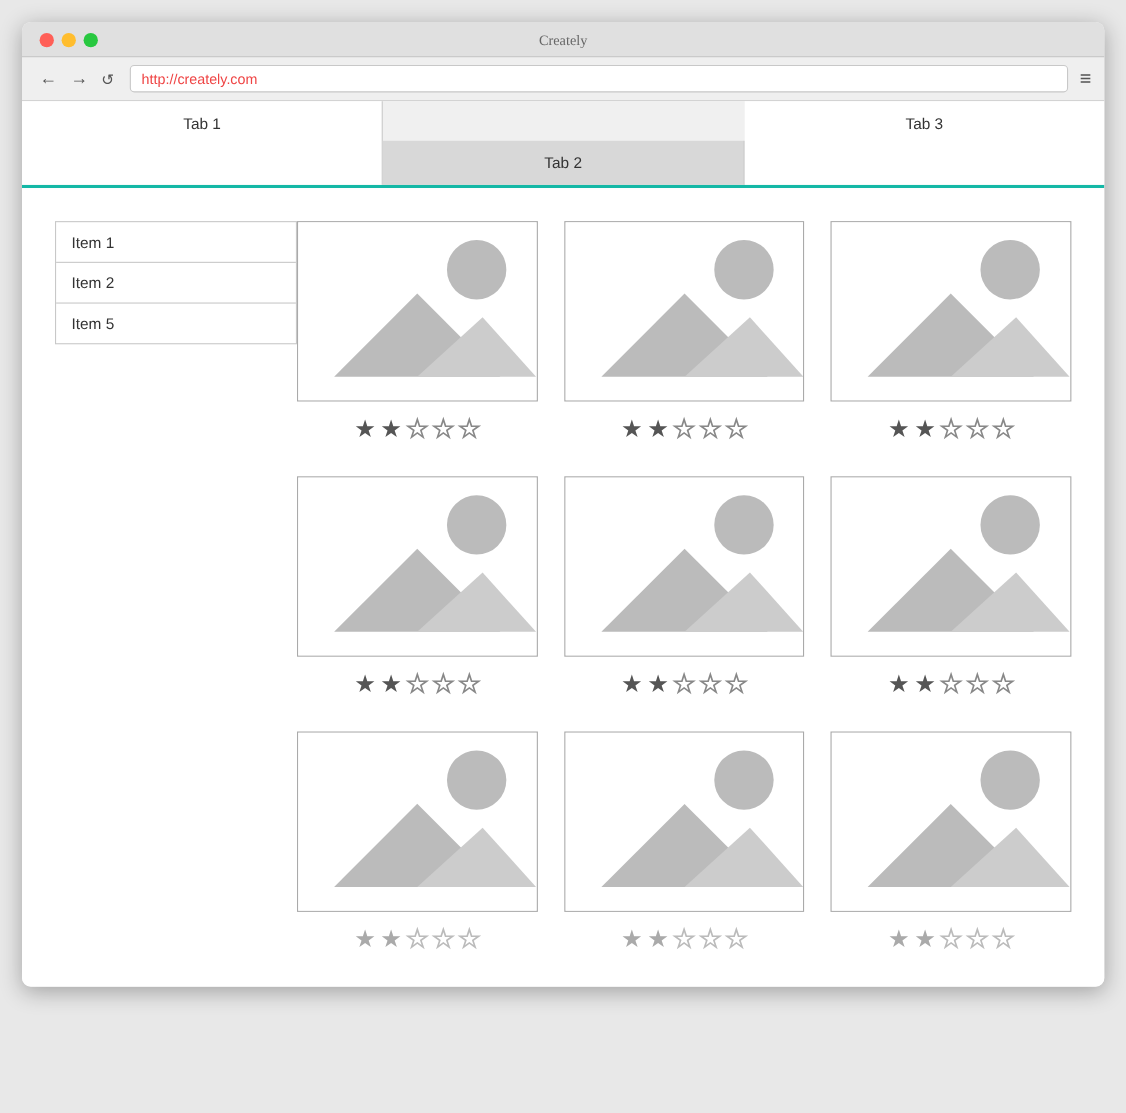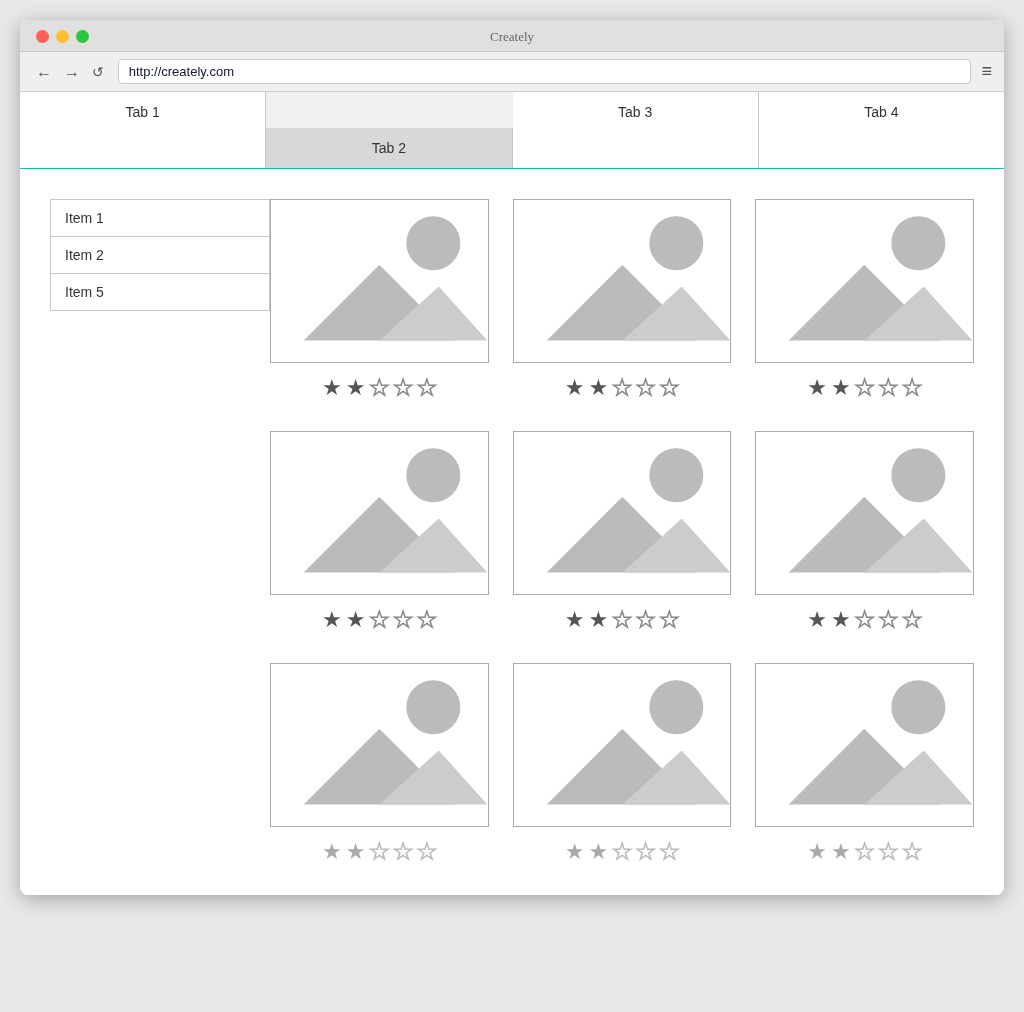--- a/index.html
+++ b/index.html
@@ -77,32 +77,32 @@
     .refresh-btn {
       font-size: 14px;
     }
     .url-bar {
       flex: 1;
       background: white;
       border: 1px solid #c8c8c8;
       border-radius: 4px;
       padding: 4px 10px;
       font-size: 13px;
-      color: #0f172a;
+      color: #ef4444;
     }
     .menu-icon {
       font-size: 18px;
       color: #555;
       cursor: pointer;
     }
 
     
     .tabs-bar {
       display: flex;
-      border-bottom: 1px solid #14b8a6;
+      border-bottom: 3px solid #14b8a6;
       background: #f0f0f0;
       justify-content: center;
     }
     .tab {
       flex: 1;
       text-align: center;
       padding: 12px 8px;
       font-size: 14px;
       color: #333;
       border-right: 1px solid #c8c8c8;
@@ -231,21 +231,20 @@
       <button class="nav-btn refresh-btn">↺</button>
     </div>
     <input class="url-bar" type="text" value="http://creately.com" style="">
     <span class="menu-icon">≡</span>
   </div>
 
   <div class="tabs-bar">
     <div class="tab">Tab 1</div>
     <div class="tab active">Tab 2</div>
     <div class="tab">Tab 3</div>
-    <div class="tab">Tab 4</div>
   </div>
 
   <div class="main-content">
 
     <div class="left-menu">
       <div class="menu-item">
         <span>Item 1</span>
       </div>
       <div class="menu-item">
         <span>Item 2</span>

